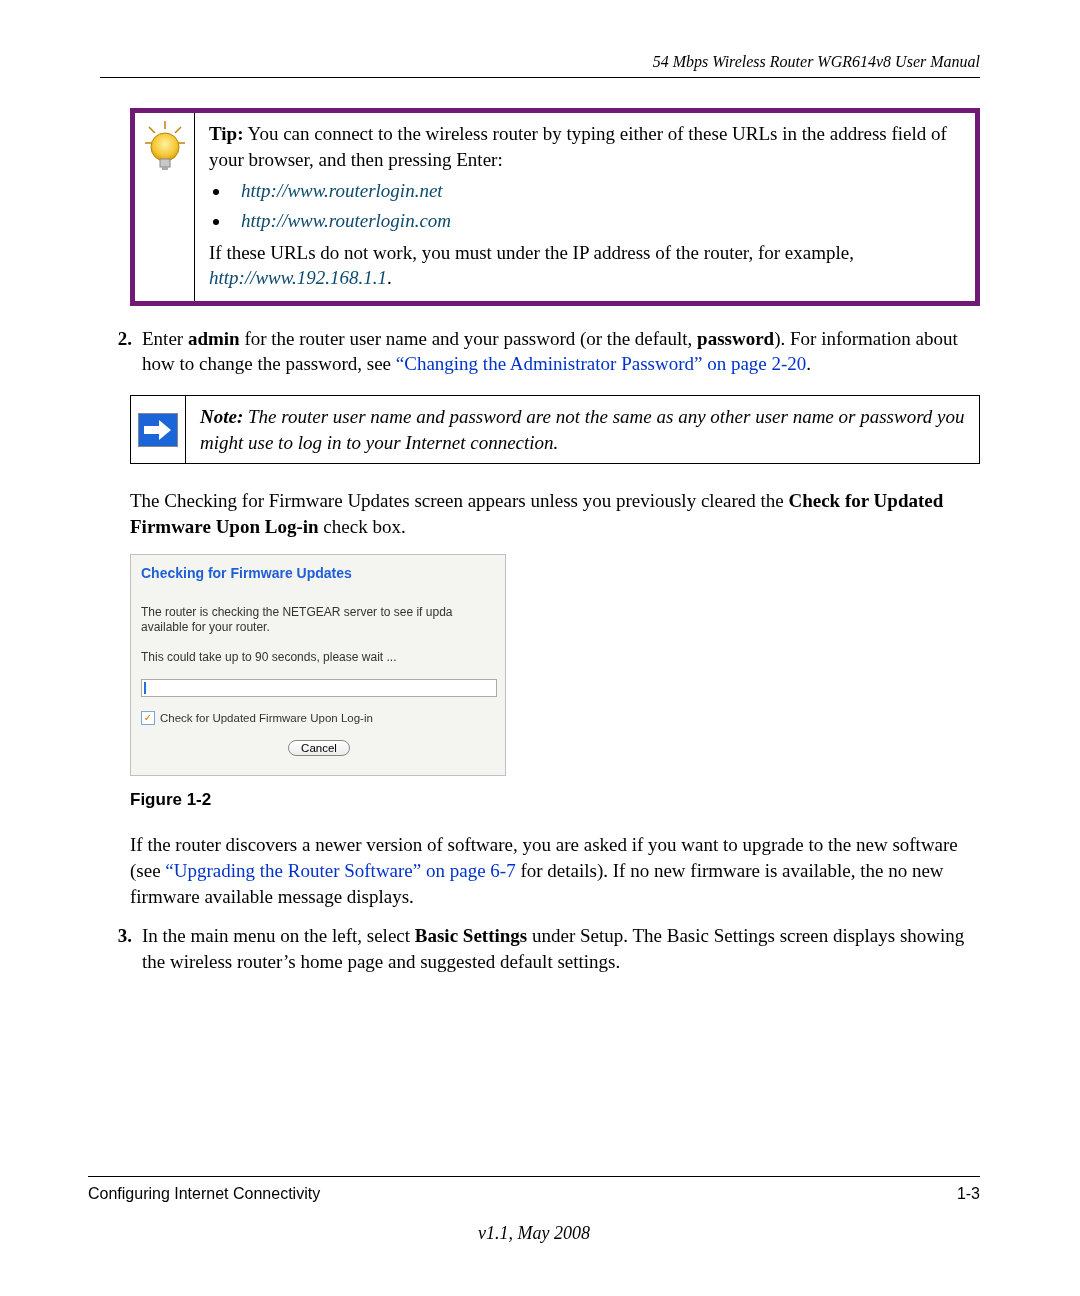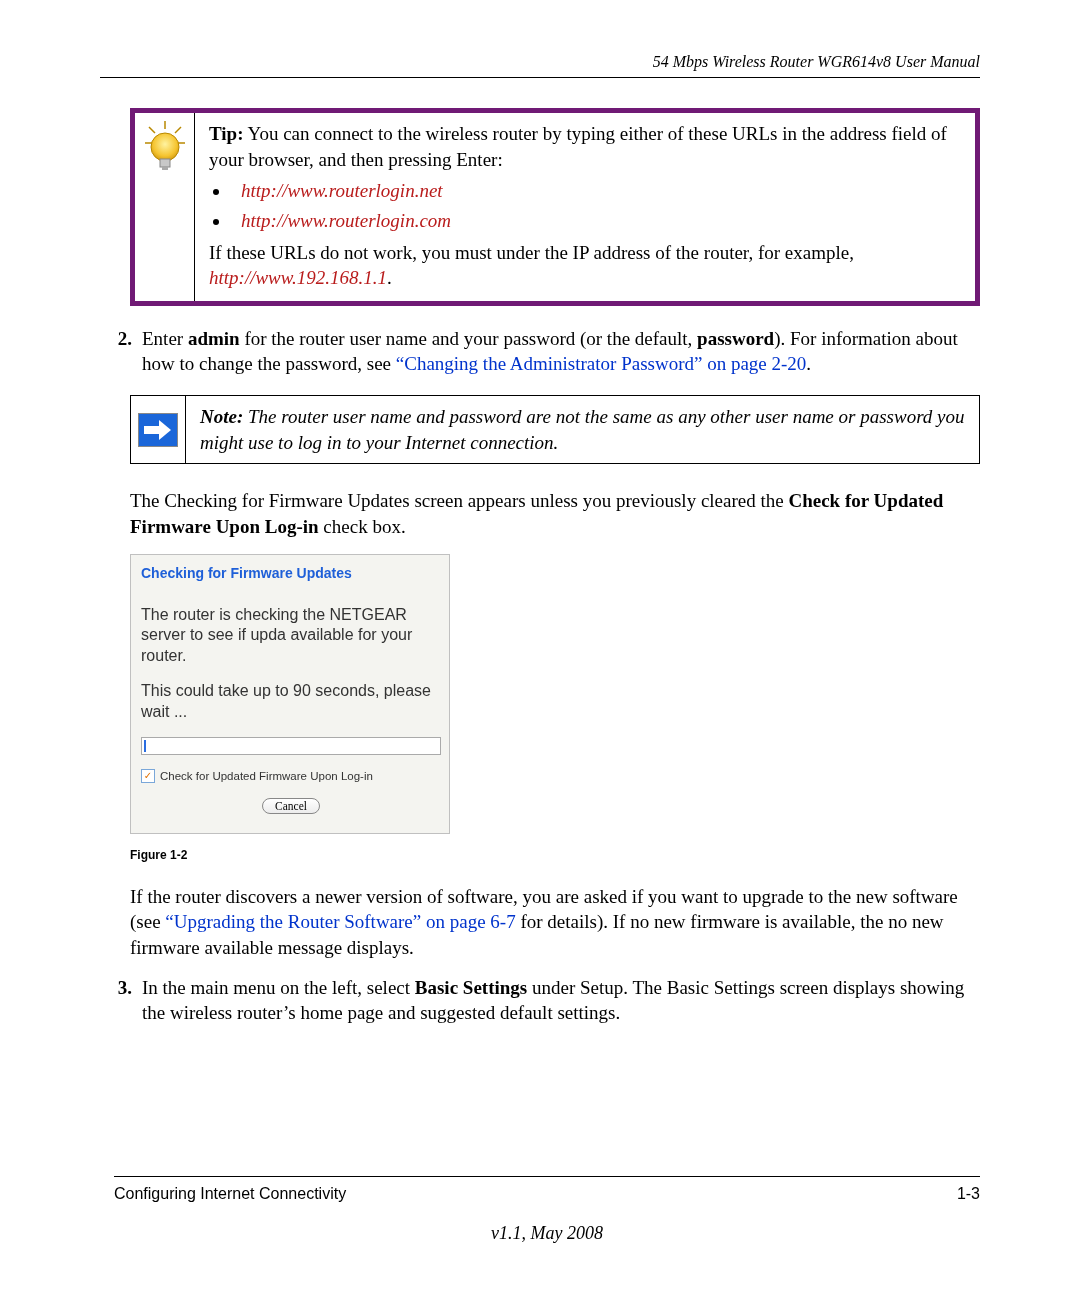--- a/index.html
+++ b/index.html
@@ -55,21 +55,21 @@
   }
   .tip-content ul {
     margin: 6px 0 6px 22px;
     padding: 0;
   }
   .tip-content li {
     margin: 4px 0;
     padding-left: 10px;
   }
   .link {
-    color: #b91c1c;
+    color: #0c4a6e;
     font-style: italic;
   }
   .bold { font-weight: bold; }
   .step {
     display: flex;
     margin-bottom: 10px;
     line-height: 1.35;
   }
   .step-num {
     width: 32px;
@@ -126,35 +126,35 @@
   .para {
     margin-left: 30px;
     margin-bottom: 14px;
     line-height: 1.35;
   }
   .figure {
     margin-left: 30px;
     margin-bottom: 10px;
   }
   .fw-panel {
-    width: 320px;
+    width: 376px;
     border: 1px solid #c0c0c0;
     background: #f4f4f0;
     font-family: Arial, Helvetica, sans-serif;
     box-sizing: border-box;
     padding: 10px 8px 18px 10px;
   }
   .fw-title {
     color: #1e5fd8;
     font-weight: bold;
     font-size: 14px;
     margin-bottom: 24px;
   }
   .fw-text {
-    font-size: 16px;
+    font-size: 12px;
     color: #333;
     margin-bottom: 14px;
     line-height: 1.3;
   }
   .progress {
     border: 1px solid #aaa;
     background: #fff;
     height: 16px;
     margin-bottom: 14px;
     position: relative;
@@ -179,39 +179,39 @@
     background: #fff;
     display: inline-flex;
     align-items: center;
     justify-content: center;
     font-size: 10px;
     color: #e07000;
     line-height: 1;
   }
   .cancel-row { text-align: center; }
   .cancel-btn {
-    font-family: Liberation Serif, serif;
+    font-family: Liberation Sans, sans-serif;
     font-size: 11.5px;
     padding: 1px 12px;
     background: linear-gradient(#fff,#ececec);
     border: 1px solid #888;
     border-radius: 8px;
   }
   .figure-caption {
     margin-left: 30px;
     font-family: Arial, Helvetica, sans-serif;
     font-weight: bold;
-    font-size: 12px;
+    font-size: 17px;
     margin-top: 14px;
     margin-bottom: 22px;
   }
   .footer {
     position: absolute;
     bottom: 52px;
-    left: 114px;
+    left: 88px;
     right: 100px;
   }
   .footer-rule {
     border: none;
     border-top: 1.5px solid #000;
     margin: 0 0 8px 0;
   }
   .footer-row {
     display: flex;
     justify-content: space-between;

